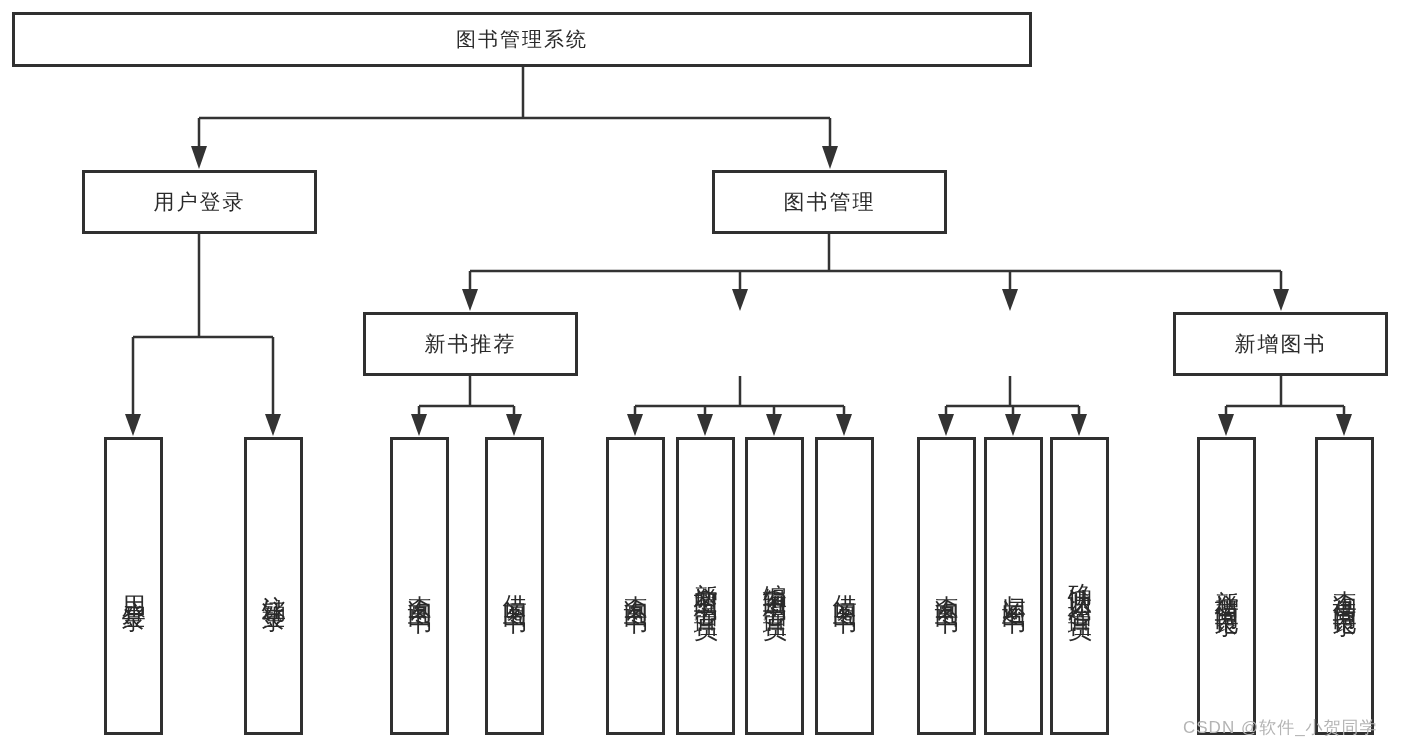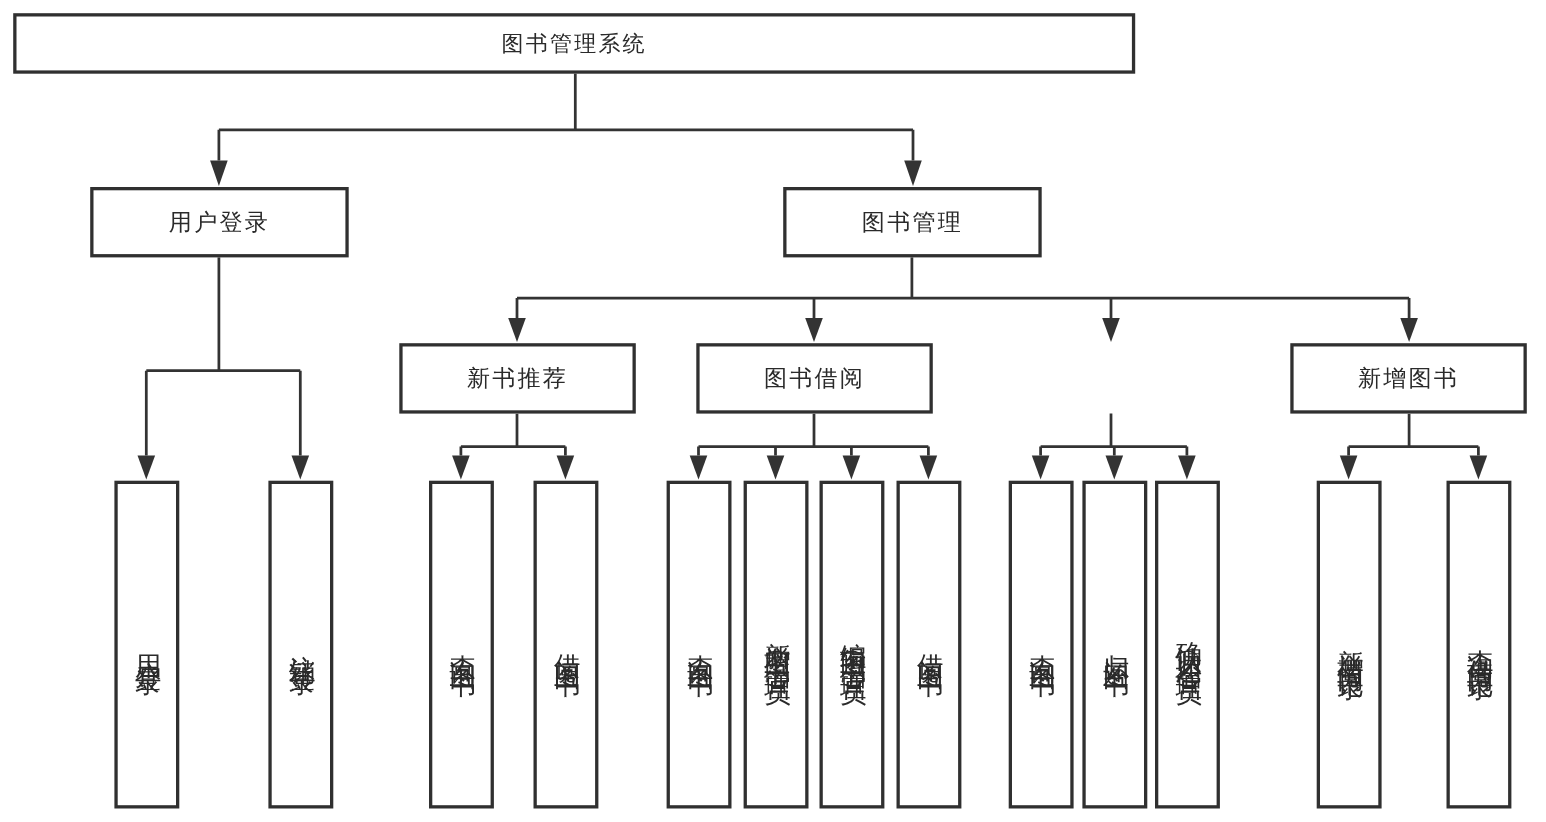--- a/index.html
+++ b/index.html
@@ -106,23 +106,20 @@
   <div class="node lv2" style="left:82px">
     <span class="h-label">用户登录</span>
   </div>
   <div class="node lv3" style="left:363px">
     <span class="h-label">新书推荐</span>
   </div>
 
   <div class="node lv2" style="left:712px">
     <span class="h-label">图书管理</span>
   </div>
-  <div class="node lv3" style="left:633px">
-    <span class="h-label">图书借阅</span>
-  </div>
   <div class="node lv3" style="left:1173px">
     <span class="h-label">新增图书</span>
   </div>
 
   <div class="node leaf" style="left:104px">
     <span class="vlabel">用户登录</span>
   </div>
   <div class="node leaf" style="left:244px">
     <span class="vlabel">注销登录</span>
   </div>
@@ -157,14 +154,15 @@
     <span class="vlabel">确认归还（管理员）</span>
   </div>
 
   <div class="node leaf" style="left:1197px">
     <span class="vlabel">新增借阅记录</span>
   </div>
   <div class="node leaf" style="left:1315px">
     <span class="vlabel">查询借阅记录</span>
   </div>
 
+  <div class="watermark">CSDN @软件_小贺同学</div>
 
 </div>
 
 </body></html>

